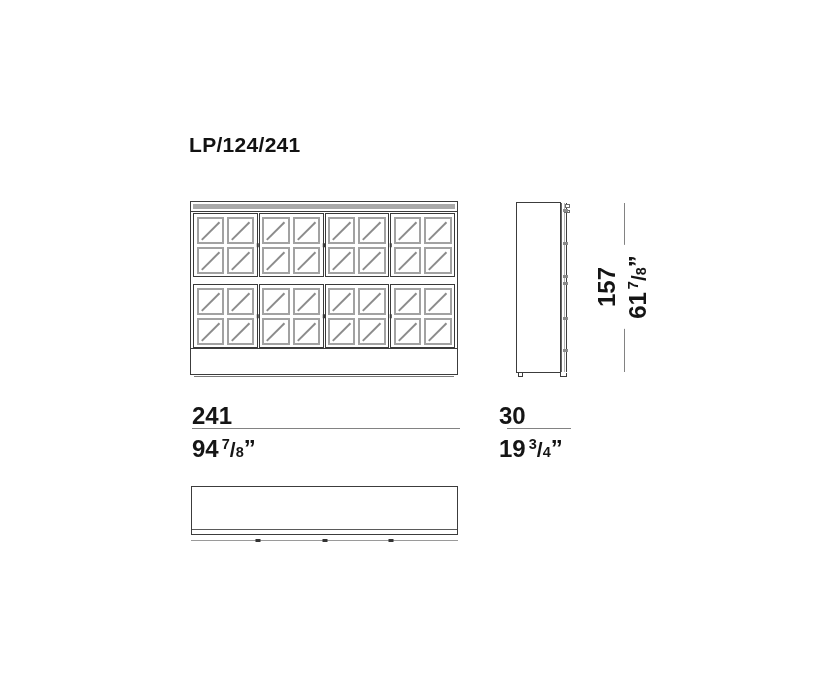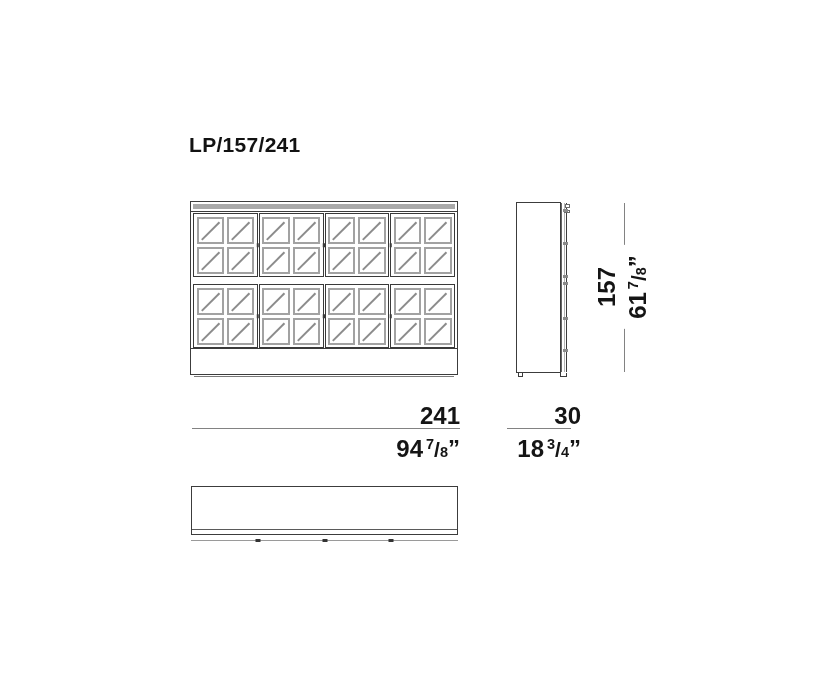--- a/index.html
+++ b/index.html
@@ -45,22 +45,22 @@
   .side-step  { position:absolute; border:1px solid #6a6a6a; background:#fff;
                 box-sizing:border-box; }
   .side-foot  { position:absolute; top:372.5px; height:4px; border:1px solid #3c3c3c;
                 border-top:none; background:#fff; box-sizing:border-box; }
 
   
   .dim-line-h { position:absolute; height:1.2px; background:#828282; }
   .dim-line-v { position:absolute; width:1.2px; background:#828282; }
   .dim-text   { font-size:24px; font-weight:bold; color:#151515; line-height:24px;
                 white-space:nowrap; }
-  .dim-block-top    { position:absolute; text-align:right; }
-  .dim-block-bottom { position:absolute; text-align:right; }
+  .dim-block-top    { position:absolute; text-align:left; }
+  .dim-block-bottom { position:absolute; text-align:left; }
   .vdim-label { position:absolute; left:624px; top:287px;
                 transform:translate(-50%,-50%) rotate(-90deg);
                 background:#fff; padding:3px 10px; text-align:center; white-space:nowrap; }
   .vdim-label .dim-text { line-height:26px; }
   .frac { display:inline-block; margin-left:3px; }
   .frac .num { font-size:14.5px; vertical-align:7.5px; }
   .frac .slash { font-size:21px; }
   .frac .den { font-size:14.5px; vertical-align:0px; }
 
   
@@ -71,21 +71,21 @@
   .plan-doors-line { position:absolute; left:191px; top:539.5px; width:267px; height:1.8px;
                      background:#9a9a9a; }
   .plan-tick { position:absolute; top:-0.8px; width:5px; height:3.2px; background:#333;
                transform:translateX(-50%); }
 </style>
 </head>
 <body>
 
 <div class="canvas">
 
-  <div class="title">LP/157/241</div>
+  <div class="title">LP/124/241</div>
 
   <div class="front-view">
     <div class="top-band">
       <div class="top-bar"></div>
     </div>
     <div class="door-row" id="door-row-0">
         <div class="door-module">
           <div class="glass-pane"></div>
           <div class="glass-pane"></div>
           <div class="glass-pane"></div>
@@ -172,21 +172,21 @@
   <div class="dim-line-h" style="left:192px; top:428px; width:268px;"></div>
   <div class="dim-block-bottom" style="left:192px; top:432px; width:268px;">
     <span class="dim-text"><span>94</span><span class="frac"><span class="num">7</span><span class="slash">/</span><span class="den">8</span></span><span>”</span></span>
   </div>
 
   <div class="dim-block-top" style="left:499px; top:404px; width:82px;">
     <span class="dim-text">30</span>
   </div>
   <div class="dim-line-h" style="left:507px; top:428px; width:64px;"></div>
   <div class="dim-block-bottom" style="left:499px; top:432px; width:82px;">
-    <span class="dim-text"><span>18</span><span class="frac"><span class="num">3</span><span class="slash">/</span><span class="den">4</span></span><span>”</span></span>
+    <span class="dim-text"><span>19</span><span class="frac"><span class="num">3</span><span class="slash">/</span><span class="den">4</span></span><span>”</span></span>
   </div>
 
   <div class="plan-view">
     <div class="plan-front-strip"></div>
   </div>
   <div class="plan-doors-line" id="plan-doors-line">
       <div class="plan-tick" style="left: 25%;"></div>
       <div class="plan-tick" style="left: 50%;"></div>
       <div class="plan-tick" style="left: 75%;"></div>
     </div>

